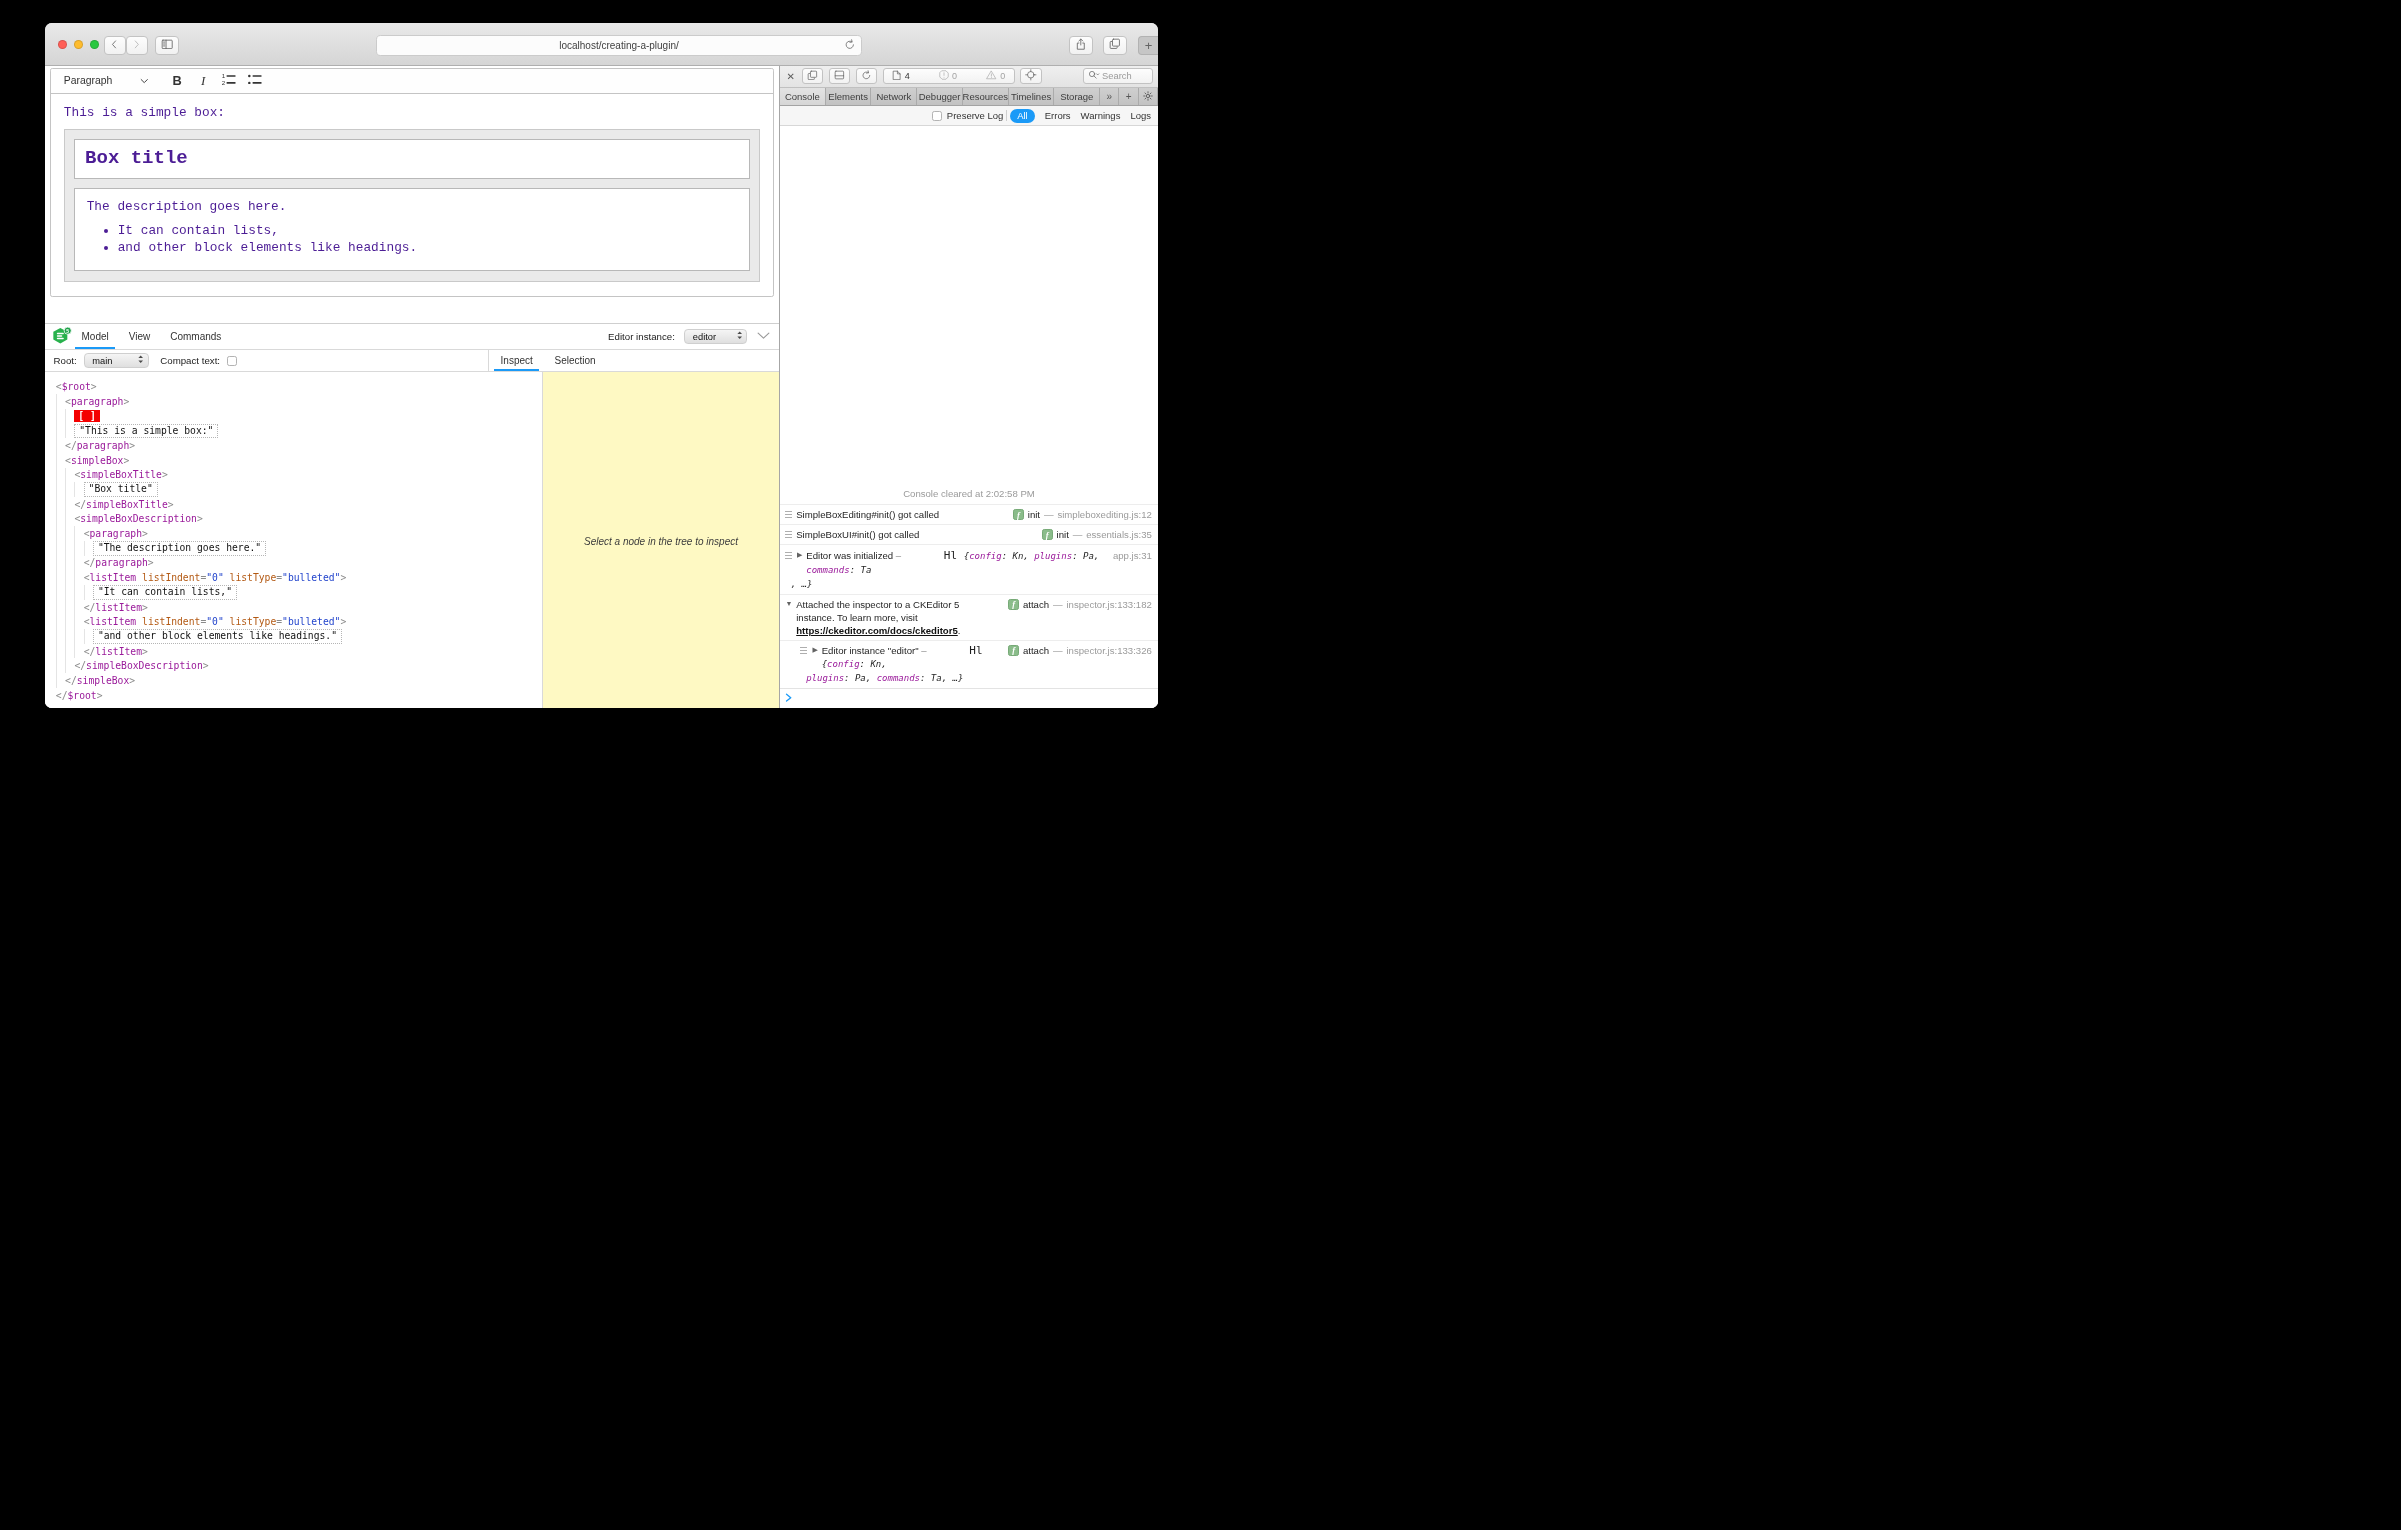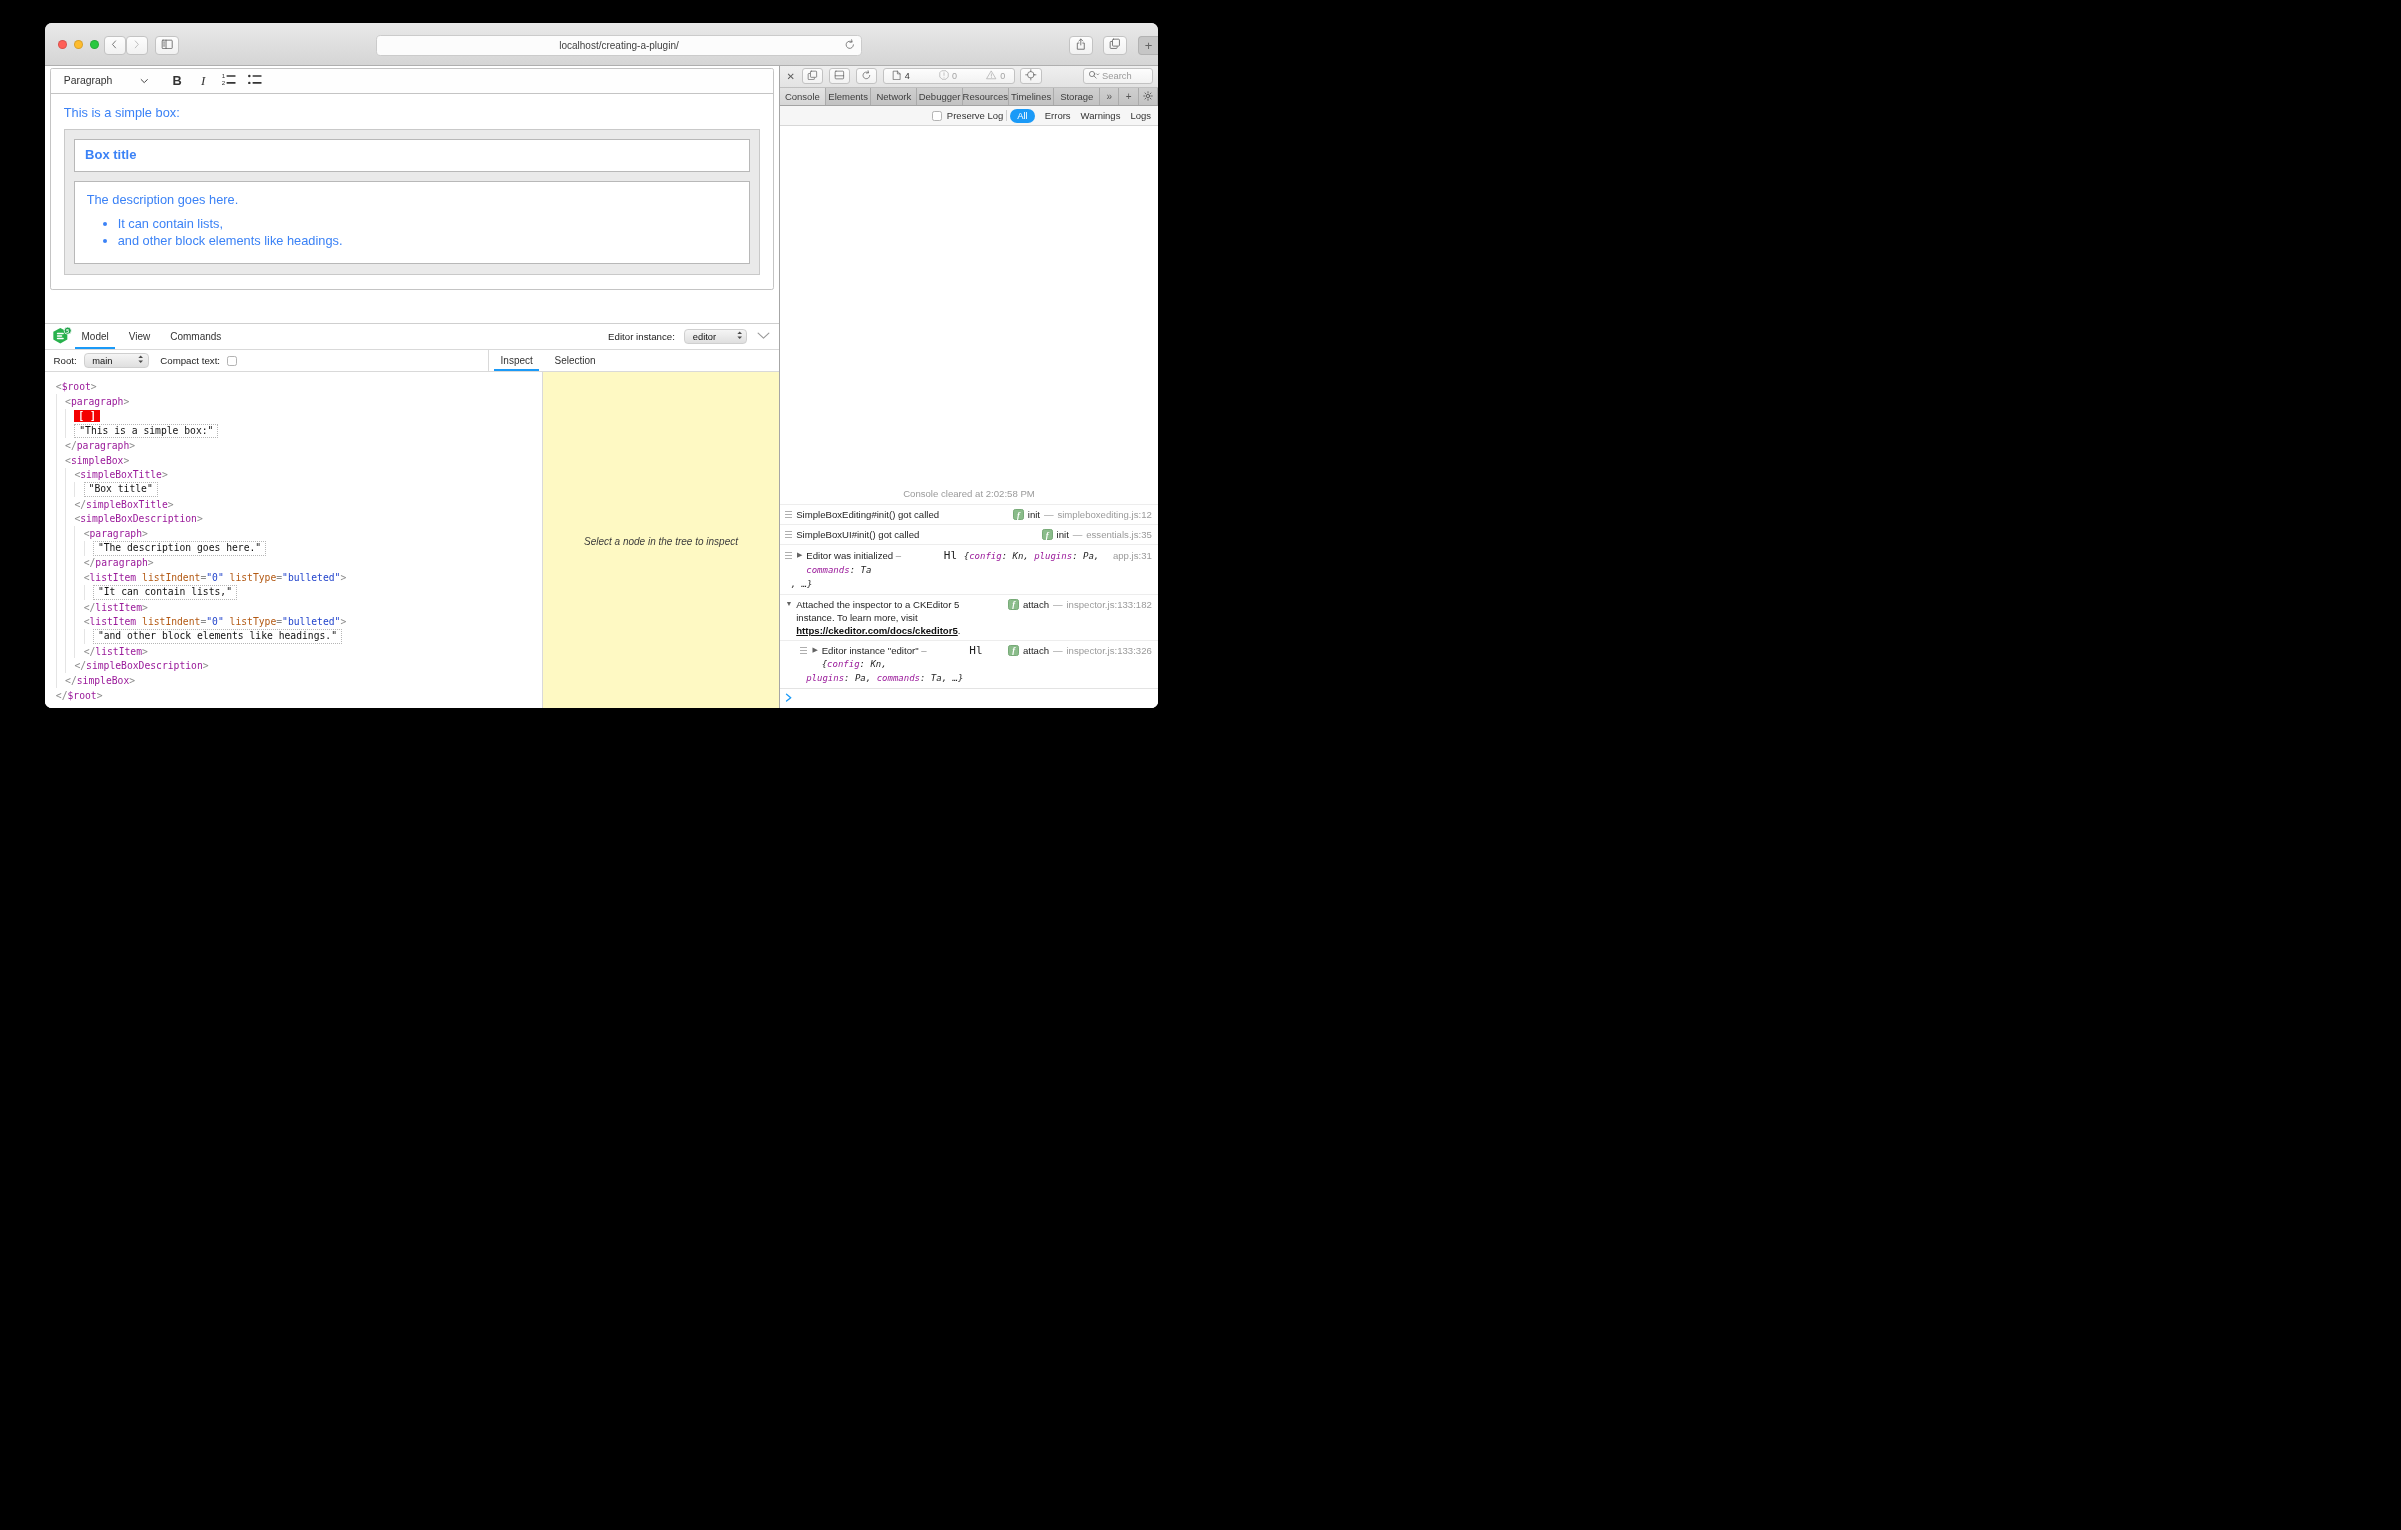--- a/index.html
+++ b/index.html
@@ -41,25 +41,25 @@
   .ck-toolbar { height:25.5px; display:flex; align-items:center; padding:0 9.3px;
                 background:#fefefe; border-bottom:0.8px solid #c4c4c4; border-radius:2.3px 2.3px 0 0; }
   .style-btn { width:91px; display:flex; align-items:center; justify-content:space-between;
                font-size:10.4px; color:#333; padding:0 3.1px; margin-right:12.4px; }
   .style-btn svg{stroke:#333; fill:none; stroke-width:1.2px; stroke-linecap:round; stroke-linejoin:round;}
   .tool-ic { width:26px; height:21.7px; display:flex; align-items:center; justify-content:center; color:#333; }
   .bold-g { font-weight:bold; font-size:12.8px; }
   .italic-g { font-family:"Liberation Serif",serif; font-style:italic; font-size:13px; }
   .tool-ic svg .ln{stroke:#333; stroke-width:2px; stroke-linecap:round;}
   .tool-ic svg text{fill:#333; font-family:"Liberation Sans",sans-serif;}
-  .ck-content { padding:10.8px 12.4px 14px; font-family:Liberation Sans, sans-serif; font-size:12.8px; color:#3b82f6; }
+  .ck-content { padding:10.8px 12.4px 14px; font-family:Liberation Mono, monospace; font-size:12.8px; color:#4c1d95; }
   .ck-content .intro { margin:0 0 9.3px; }
   .simple-box { background:#eaeaea; border:0.8px solid #c9c9c9; padding:9.3px; }
   .sb-title { background:#fff; border:0.8px solid #b8b8b8; padding:6.2px 10px 9.3px;
-              font-size:13px; font-weight:bold; margin-bottom:9.3px; }
+              font-size:19px; font-weight:bold; margin-bottom:9.3px; }
   .sb-desc { background:#fff; border:0.8px solid #b8b8b8; padding:10px 11.6px 13px; }
   .sb-desc p { margin:0 0 8.5px; }
   .sb-desc ul { margin:0; padding-left:31px; }
   .sb-desc li { margin-bottom:2.3px; }
 
   
   .inspector { margin-top:auto; height:385px; flex:none; border-top:0.8px solid #cfcfcf;
                display:flex; flex-direction:column; background:#fff; }
   .insp-header { height:26px; flex:none; display:flex; align-items:center; padding:0 9.3px 0 6.2px;
                  border-bottom:0.8px solid #d9d9d9; }

